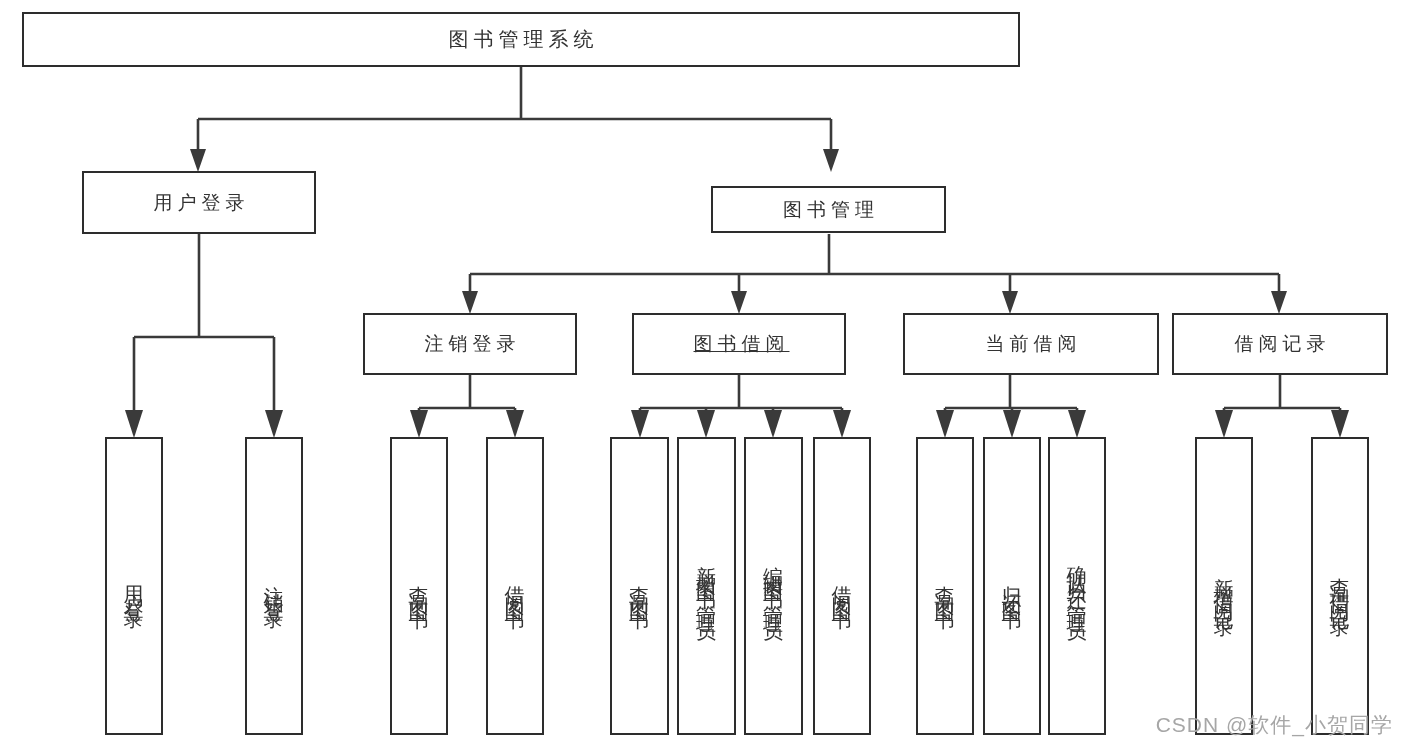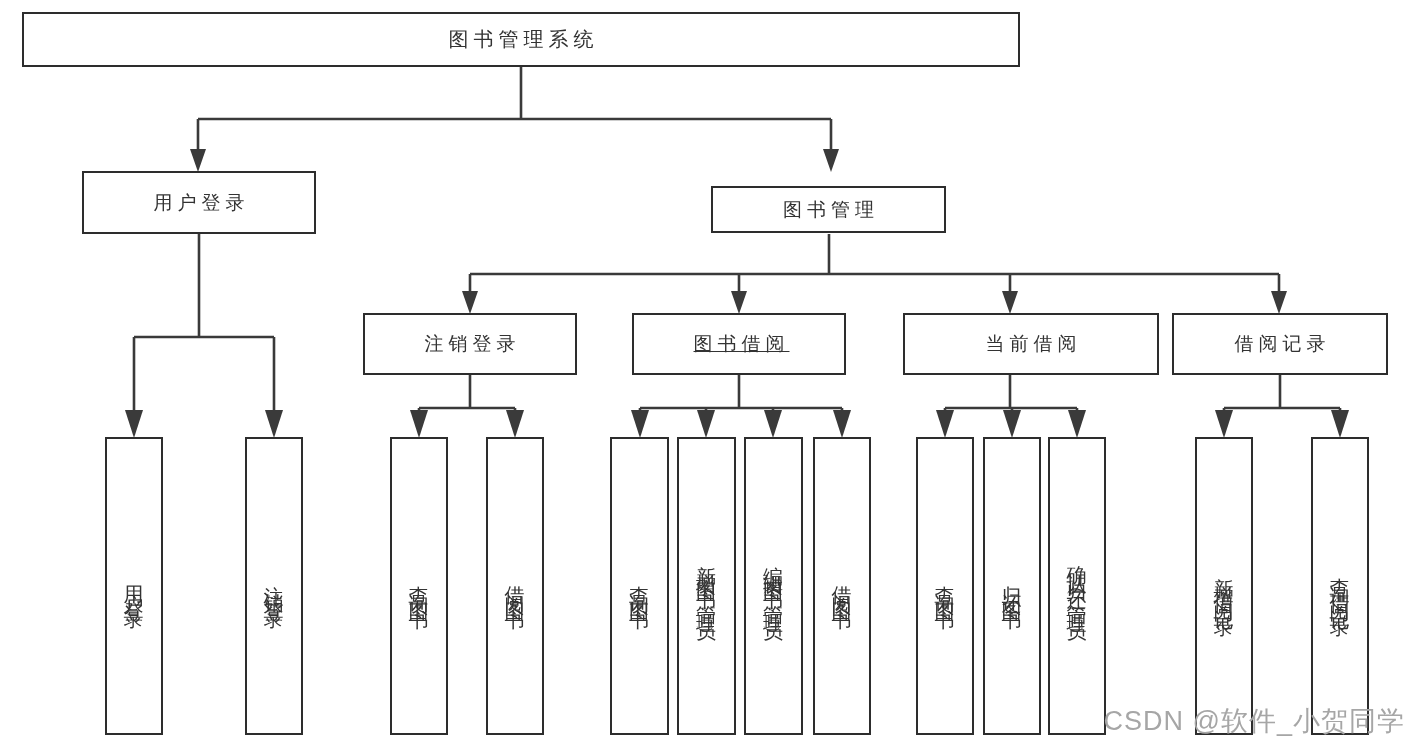--- a/index.html
+++ b/index.html
@@ -48,23 +48,23 @@
   .leaf .vlabel {
     writing-mode: vertical-rl;
     text-orientation: mixed;
     font-size: 20px;
     line-height: 1;
     letter-spacing: 8px;
     color: var(--text);
   }
   .watermark {
     position: absolute;
-    right: 0;
+    right: 12px;
     bottom: 8px;
-    font-size: 27px;
+    font-size: 21px;
     color: var(--watermark);
     letter-spacing: 1px;
     white-space: nowrap;
     z-index: 5;
   }
 </style>
 </head>
 <body>
 
 <div class="stage">

